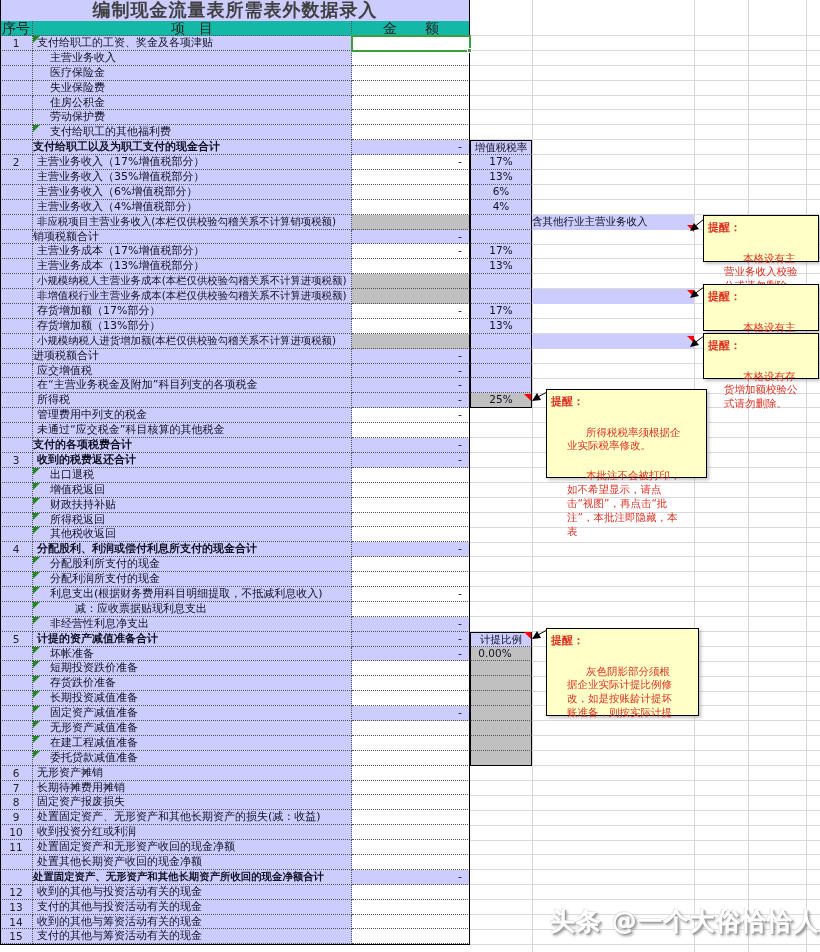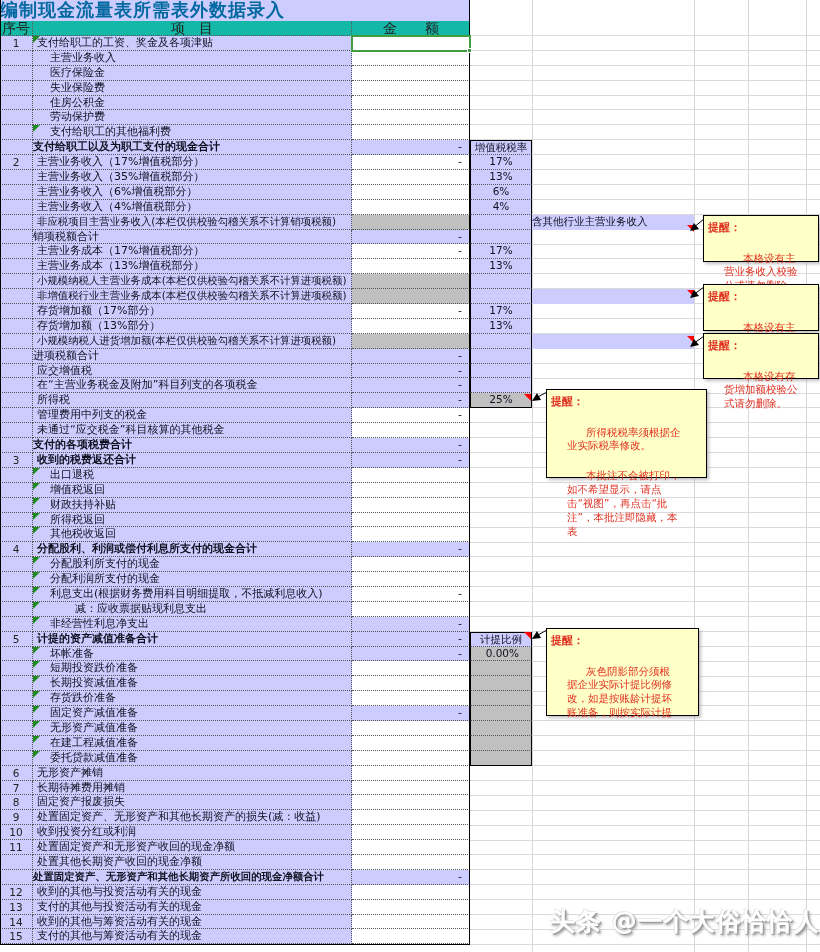--- a/index.html
+++ b/index.html
@@ -7,39 +7,39 @@
 body{position:relative;background:#fff;font-family:"DejaVu Sans","Liberation Sans",sans-serif;overflow:hidden}
 
 #rightbg{position:absolute;left:470px;top:0;width:350px;height:952px;background:#fff;
  background-image:linear-gradient(#d6d6d6,#d6d6d6),linear-gradient(#d6d6d6,#d6d6d6),linear-gradient(#d6d6d6,#d6d6d6),linear-gradient(#d6d6d6,#d6d6d6);
  background-size:1px 100%,1px 100%,1px 100%,1px 100%;
  background-position:62px 0,224px 0,278px 0,336px 0;background-repeat:no-repeat}
 #rightbg::after{content:"";position:absolute;left:0;top:21px;right:0;bottom:0;
  background:repeating-linear-gradient(to bottom,transparent 0,transparent 13.9px,#dadada 13.9px,#dadada 14.9px)}
 
 #title{position:absolute;left:0;top:0;width:470px;height:35px;background:#ccccff;border-bottom:1px solid #000;
- color:#0369a1;font-weight:bold;font-size:18px;line-height:20px;letter-spacing:1px}
+ color:#404040;font-weight:bold;font-size:18px;line-height:20px;text-align:center;letter-spacing:1px}
 #header{position:absolute;left:0;top:21px;width:532px;height:15px;display:flex}
 #rows{position:absolute;left:0;top:36px;width:694px}
 .row{display:flex;height:14.9px}
 .hc{background:#14b8a6;border-right:1px dotted #555;border-bottom:1px dotted #555;font-size:14px;line-height:14px;text-align:center;color:#222}
 .cA{width:33px;background:#ccccff;border-right:1px dotted #555;border-bottom:1px dotted #555;font-size:10.5px;line-height:14px;text-align:center;color:#222}
 .cB{width:319px;background:#ccccff;border-right:1px dotted #555;border-bottom:1px dotted #555;font-size:11px;line-height:13.8px;white-space:nowrap;position:relative;color:#101020;overflow:visible}
 .cC{width:118px;border-bottom:1px dotted #555;font-size:11px;line-height:13.8px;text-align:right;padding-right:8px;color:#101020}
 .cD{width:62px;font-size:10.5px;line-height:13.8px;text-align:center;color:#101020}
 .cE{width:162px;background:#ccccff;font-size:10.5px;line-height:13.8px;text-align:left;color:#101020}
 .bg-w{background:#fff}.bg-p{background:#ccccff}.bg-g{background:#c0c0c0}
 .i0{padding-left:4px}.i1{padding-left:17px}.i2{padding-left:42px}
 .ctr{padding-left:0}
 .bold{font-weight:bold}
 .small{font-size:10.4px}
 .insec{border-left:1px solid #000;border-right:1px solid #000;border-bottom:1px dotted #555}
 .dtop{border-top:1px solid #000}
 .dbot{border-bottom:1px solid #000}
-.ralign{text-align:right;padding-right:12px}
+.ralign{padding-right:12px}
 .tri{position:absolute;left:0;top:0;width:0;height:0;border-top:7px solid #1f8a1f;border-right:7px solid transparent}
 
 #bleft{position:absolute;left:0;top:0;width:1px;height:945px;background:#000}
 #vline470{position:absolute;left:469px;top:0;width:1px;height:945px;background:#000}
 #bbottom{position:absolute;left:0;top:944px;width:470px;height:1px;background:#000}
 
 #sel{position:absolute;left:351px;top:35px;width:120px;height:17px;border:2px solid #3f9c3f;background:transparent}
 #sel .handle{position:absolute;right:-3px;bottom:-3px;width:5px;height:5px;background:#3f9c3f;border:1px solid #fff}
 
 .note{position:absolute;background:#ffffc8;border:1px solid #000;box-shadow:2px 2px 3px rgba(120,120,120,.45);
@@ -320,27 +320,27 @@
       <div class="cD bg-g insec ralign">0.00%</div>
     </div>
     <div class="row">
       <div class="cA"></div>
       <div class="cB i1">短期投资跌价准备<span class="tri"></span></div>
       <div class="cC bg-w"></div>
       <div class="cD bg-g insec"></div>
     </div>
     <div class="row">
       <div class="cA"></div>
+      <div class="cB i1">存货跌价准备<span class="tri"></span></div>
+      <div class="cC bg-w"></div>
+      <div class="cD bg-g insec"></div>
+    </div>
+    <div class="row">
+      <div class="cA"></div>
       <div class="cB i1">长期投资减值准备<span class="tri"></span></div>
-      <div class="cC bg-w"></div>
-      <div class="cD bg-g insec"></div>
-    </div>
-    <div class="row">
-      <div class="cA"></div>
-      <div class="cB i1">存货跌价准备<span class="tri"></span></div>
       <div class="cC bg-w"></div>
       <div class="cD bg-g insec"></div>
     </div>
     <div class="row">
       <div class="cA"></div>
       <div class="cB i1">固定资产减值准备<span class="tri"></span></div>
       <div class="cC bg-p">-</div>
       <div class="cD bg-g insec"></div>
     </div>
     <div class="row">

